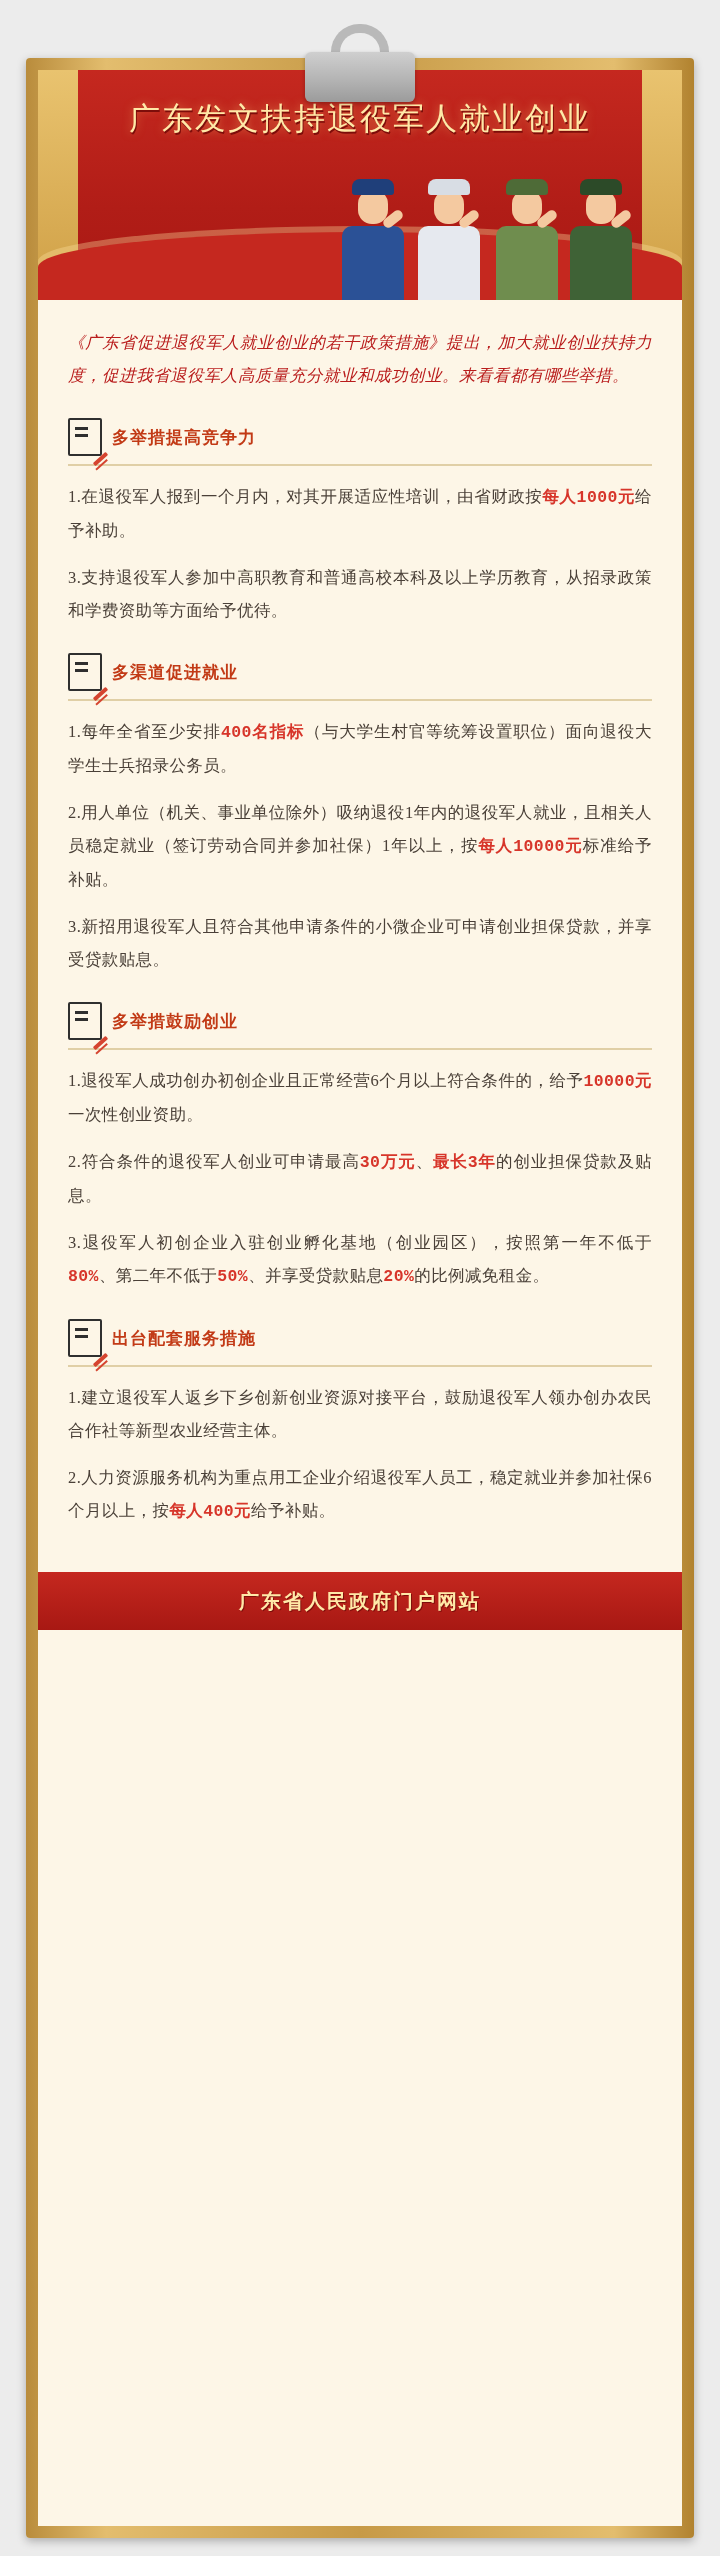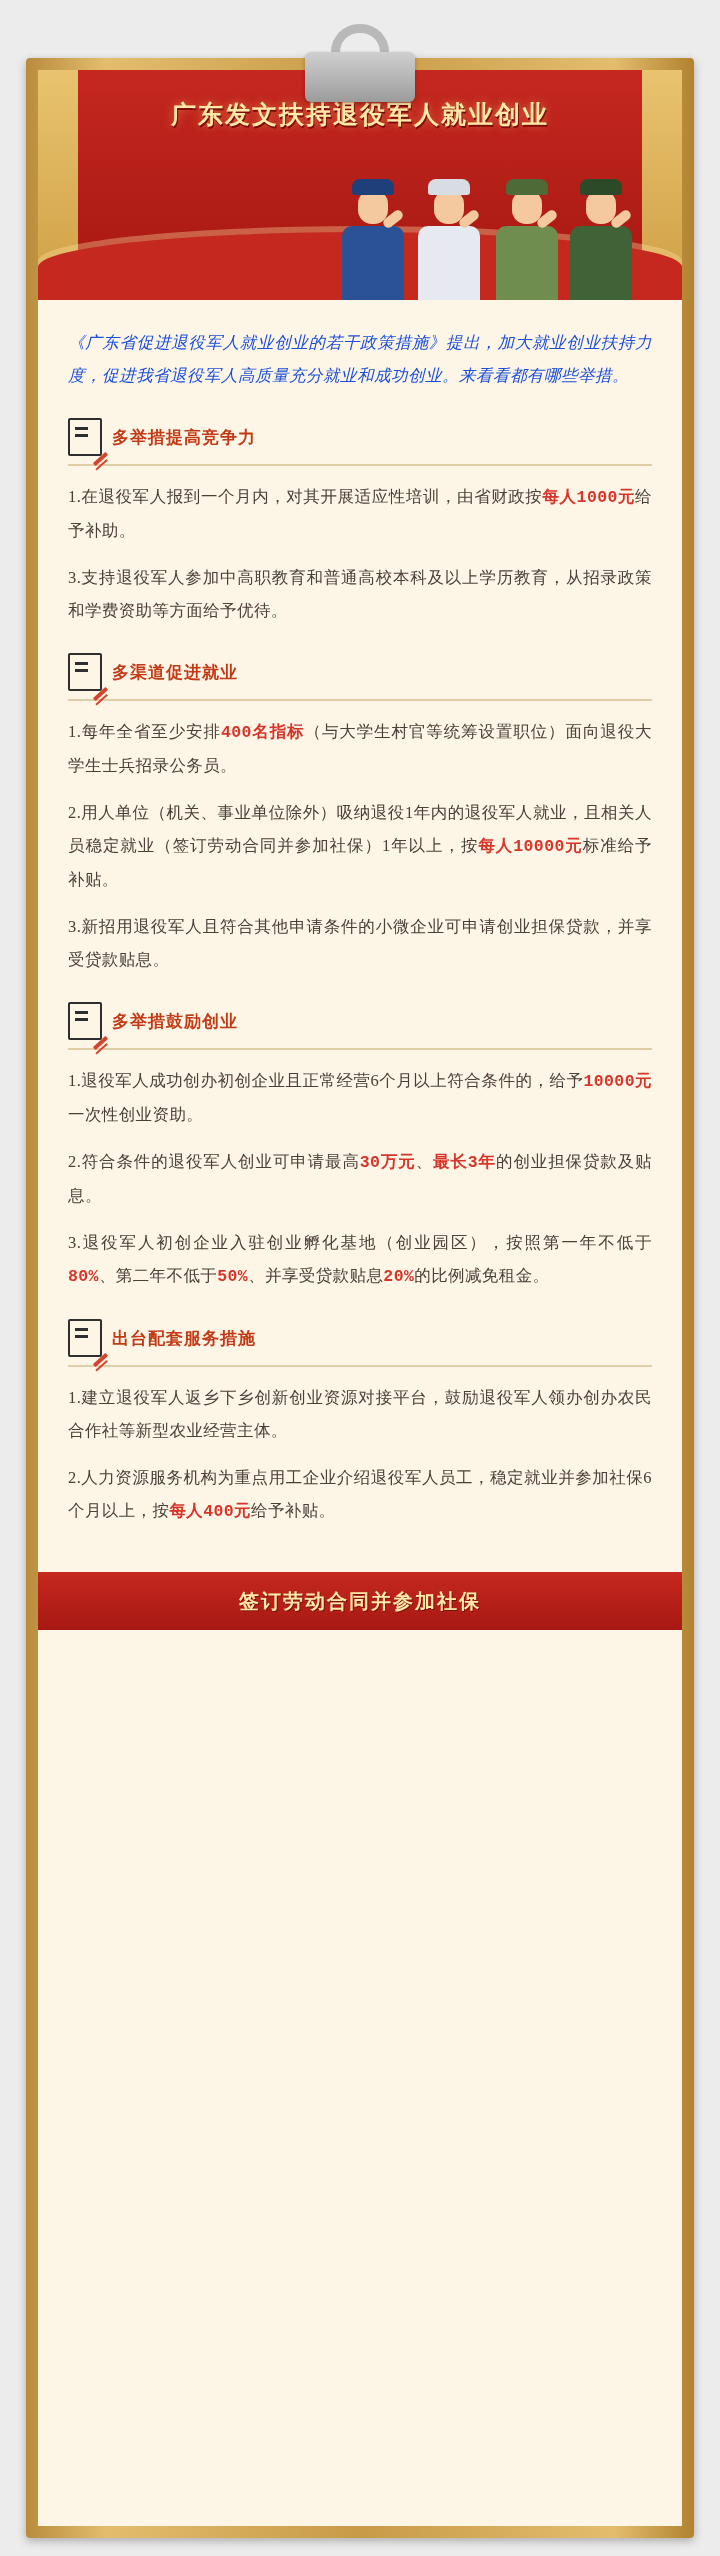--- a/index.html
+++ b/index.html
@@ -75,22 +75,22 @@
     width:40px;height:100%;
     background:linear-gradient(180deg,#e9c36f,#cf9f45);
   }
   .header .gold-l{left:0;}
   .header .gold-r{right:0;}
   .header .title{
     position:relative;
     z-index:5;
     text-align:center;
     padding-top:28px;
-    font-size:25px;
-    font-weight:bold;
+    font-size:31px;
+    font-weight:normal;
     color:#ffe9a8;
     letter-spacing:2px;
     text-shadow:1px 2px 0 #7d0d0a, 0 0 10px rgba(255,210,120,.5);
     font-family:"Liberation Sans","DejaVu Sans",sans-serif;
   }
   
   .soldiers{
     position:absolute;
     right:40px;
     bottom:0px;
@@ -157,21 +157,21 @@
   }
   
   .content{
     padding:26px 30px 10px 30px;
     box-sizing:border-box;
     background:#fdf6e7;
   }
   .lede{
     font-size:16.5px;
     line-height:2.0;
-    color:#1d4ed8;
+    color:#b91c1c;
     font-style:italic;
     font-family:"Liberation Serif","DejaVu Serif",serif;
     text-align:justify;
     margin:0 0 18px 0;
     letter-spacing:.5px;
   }
   .section-head{
     display:flex;
     align-items:center;
     gap:10px;
@@ -316,18 +316,18 @@
             <div class="section-head">
               <span class="doc-icon"></span>
               <span class="section-title">出台配套服务措施</span>
             </div>
             <p class="para"><span>1.建立退役军人返乡下乡创新创业资源对接平台，鼓励退役军人领办创办农民合作社等新型农业经营主体。</span></p>
             <p class="para"><span>2.人力资源服务机构为重点用工企业介绍退役军人员工，稳定就业并参加社保6个月以上，按</span><span class="hl">每人400元</span><span>给予补贴。</span></p>
           </div>
       </div>
 
       <div class="footer">
-        <div class="footer-text">签订劳动合同并参加社保</div>
+        <div class="footer-text">广东省人民政府门户网站</div>
       </div>
 
     </div>
   </div>
 </div>
 
 </body></html>

